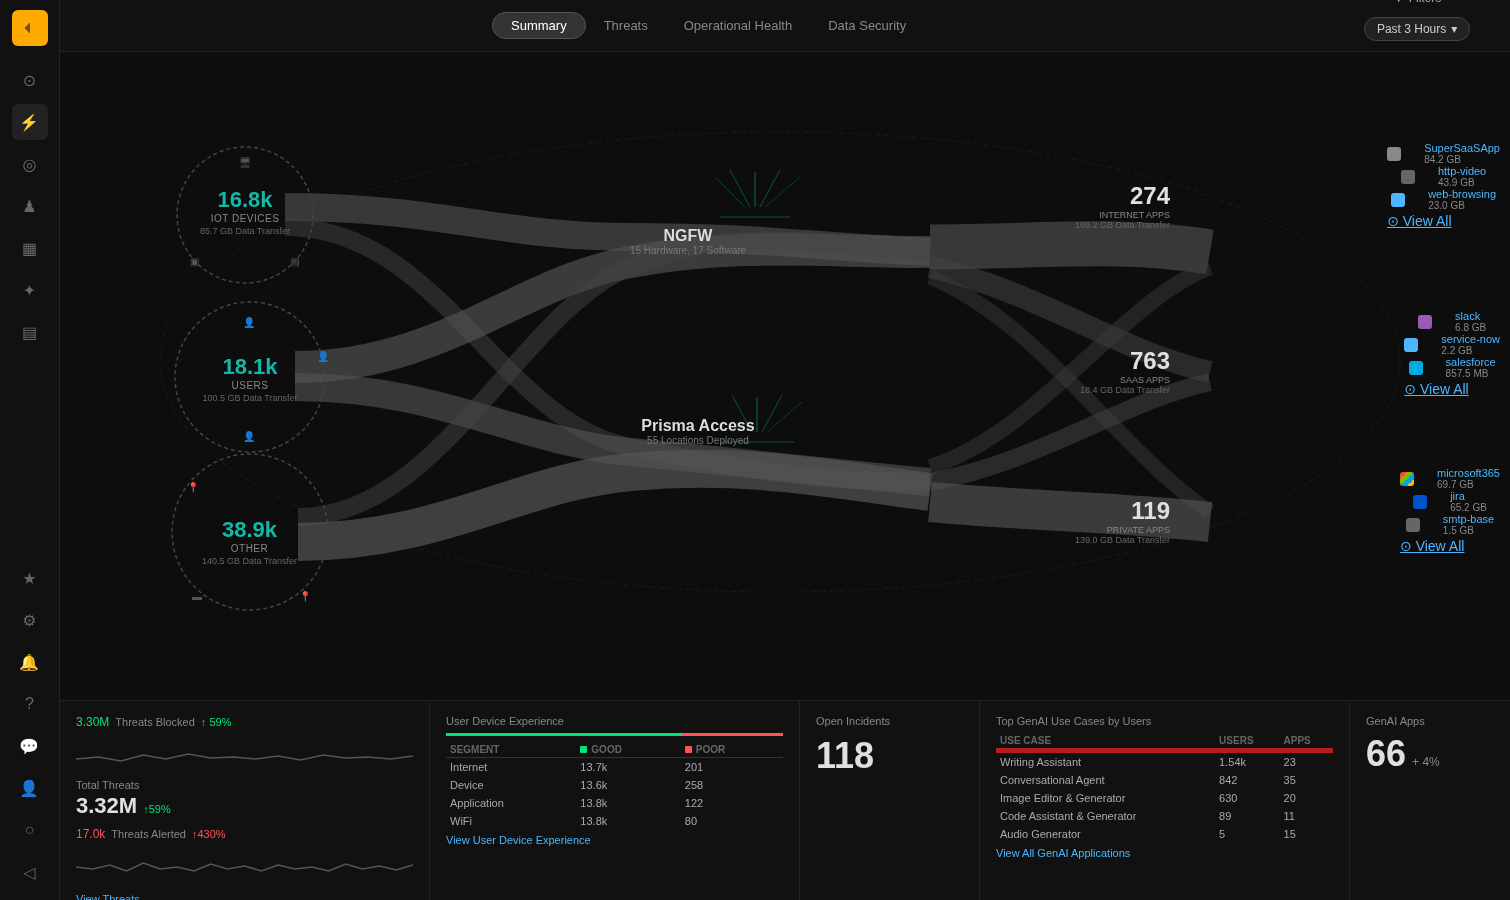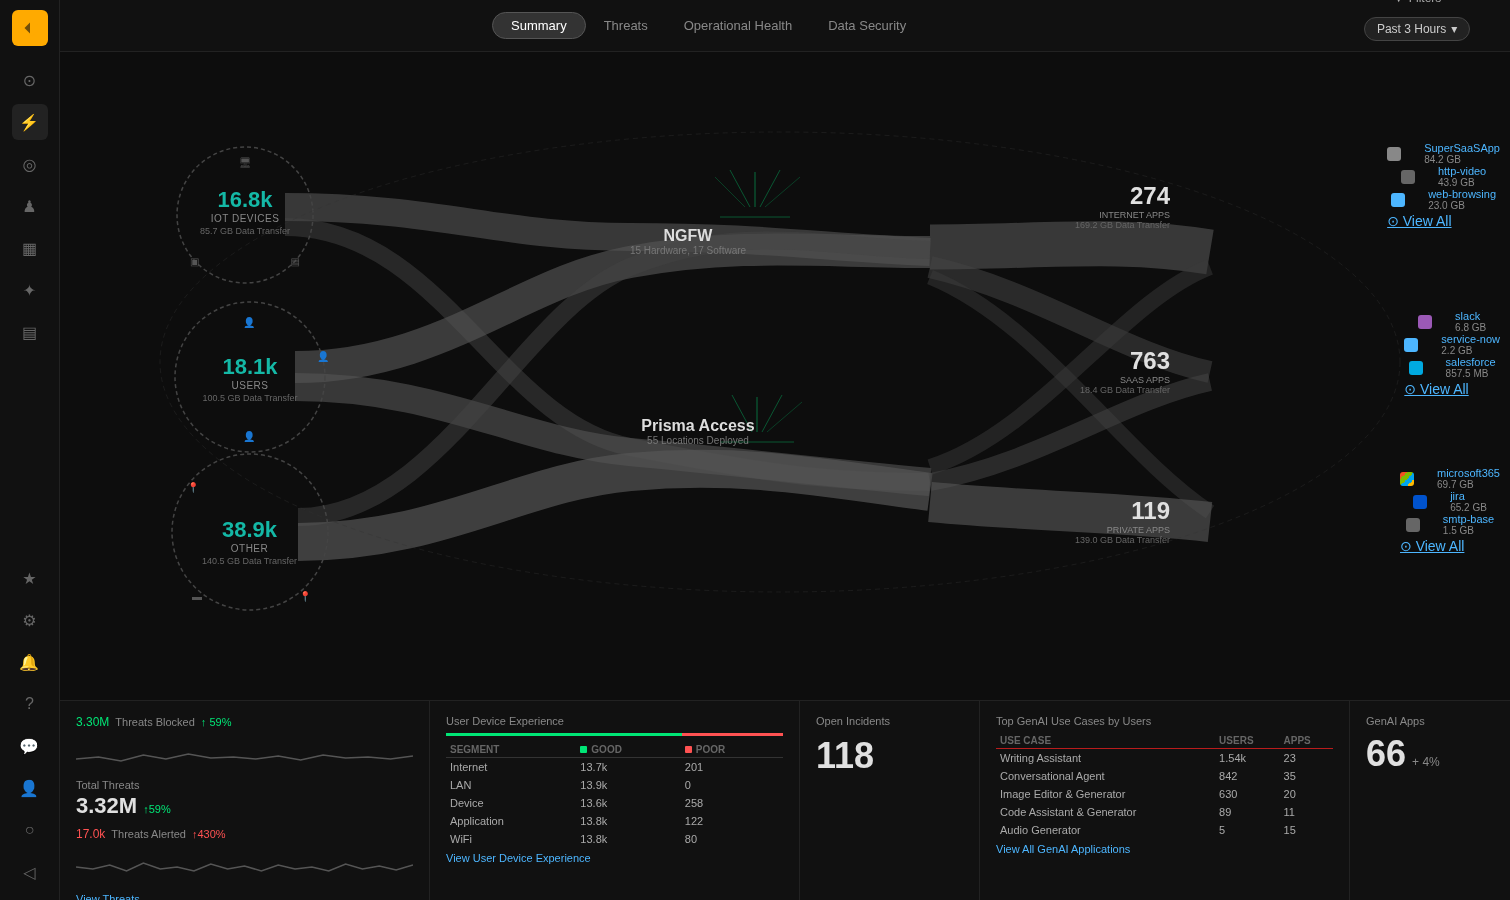--- a/index.html
+++ b/index.html
@@ -319,21 +319,21 @@
       width: 100%;
       border-collapse: collapse;
       font-size: 11px;
     }
     .genai-table th {
       color: #666;
       font-size: 10px;
       text-transform: uppercase;
       padding: 2px 4px;
       text-align: left;
-      border-bottom: 1px solid #b91c1c;
+      border-bottom: 5px solid #b91c1c;
     }
     .genai-table td {
       padding: 3px 4px;
       color: #aaa;
     }
 
     .open-incidents-num {
       font-size: 36px;
       font-weight: 700;
       color: #e0e0e0;
@@ -667,25 +667,20 @@
               <th><span class="poor-dot"></span>Poor</th>
             </tr>
           </thead>
           <tbody id="ude-tbody">
           <tr>
     <td>Internet</td>
     <td class="td-green">13.7k</td>
     <td class="td-red">201</td>
   </tr>
               <tr>
-    <td>LAN</td>
-    <td class="td-green">13.9k</td>
-    <td class="td-red">0</td>
-  </tr>
-              <tr>
     <td>Device</td>
     <td class="td-green">13.6k</td>
     <td class="td-red">258</td>
   </tr>
               <tr>
     <td>Application</td>
     <td class="td-green">13.8k</td>
     <td class="td-red">122</td>
   </tr>
               <tr>

